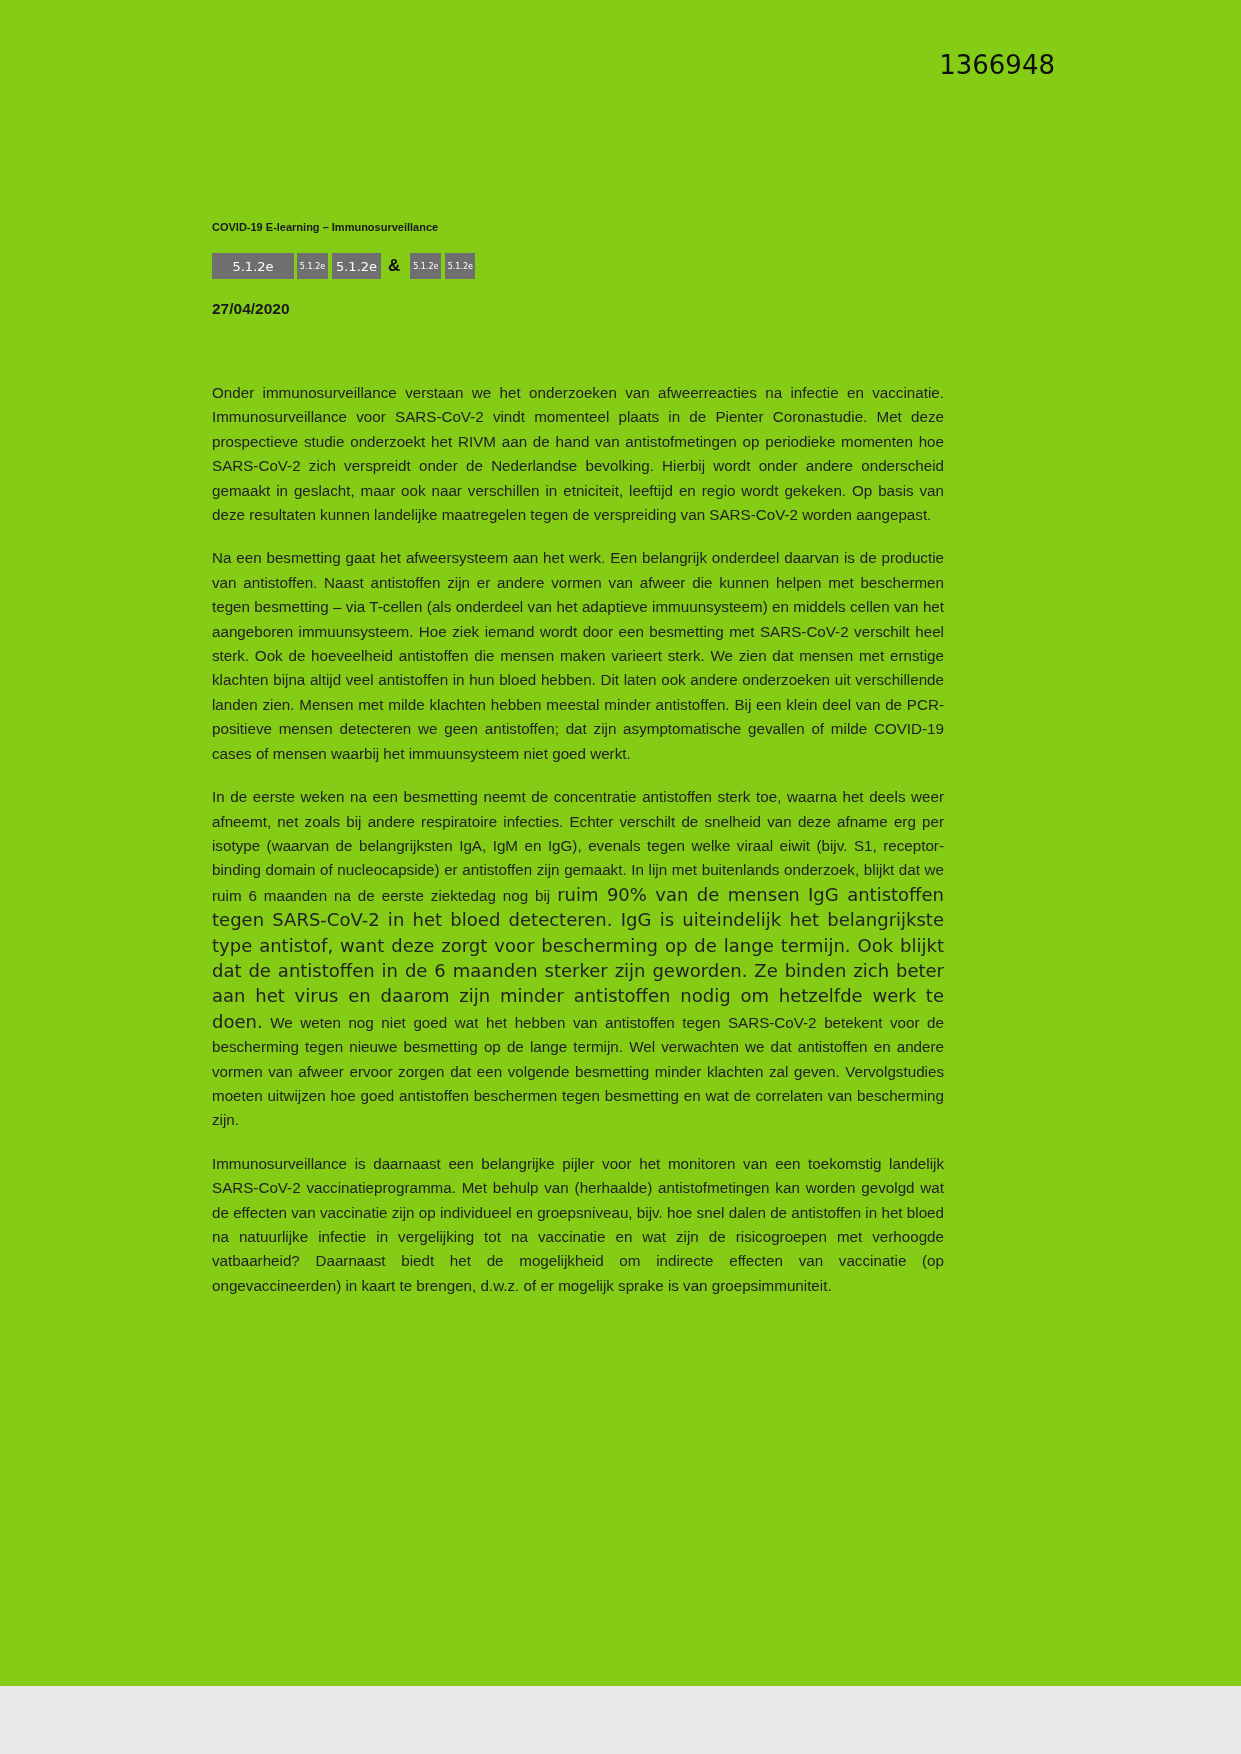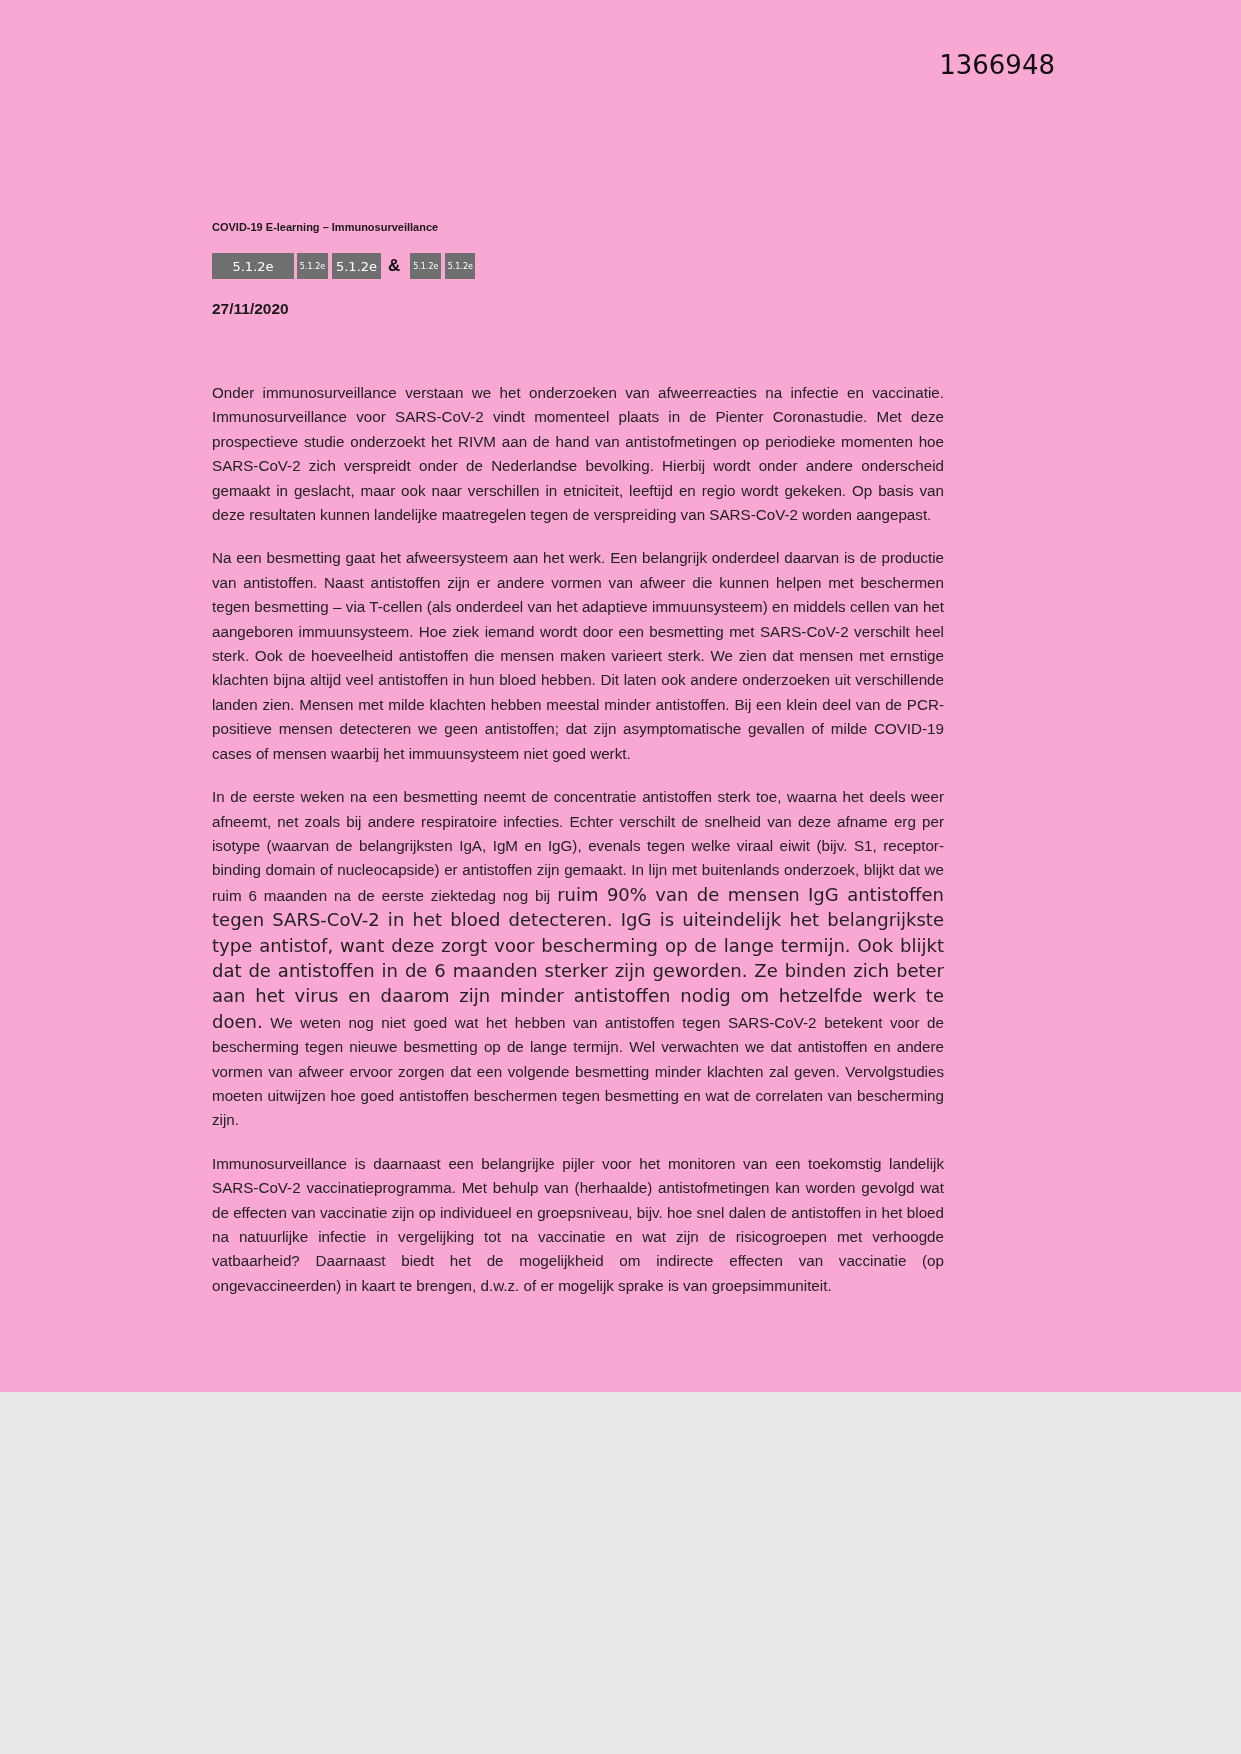--- a/index.html
+++ b/index.html
@@ -1,20 +1,20 @@
 <!DOCTYPE html>
 <html><head>
 <meta charset="utf-8">
 <style>
   html, body { margin: 0; padding: 0; background: #e8e8e8; }
   .page {
     position: relative;
     width: 1241px;
-    height: 1392px;
-    background: #f9a8d4;
+    height: 1686px;
+    background: #84cc16;
     font-family: "Liberation Sans", sans-serif;
     overflow: hidden;
   }
   .page-number {
     position: absolute;
     top: 50px;
     right: 186px;
     font-family: "DejaVu Sans", sans-serif;
     font-size: 26px;
     color: #0f0f0f;
@@ -93,21 +93,21 @@
 
     <div class="redaction-bar">
       <span class="rbox rbox-1">5.1.2e</span>
       <span class="rbox rbox-2">5.1.2e</span>
       <span class="rbox rbox-3">5.1.2e</span>
       <span class="amp">&amp;</span>
       <span class="rbox rbox-4">5.1.2e</span>
       <span class="rbox rbox-5">5.1.2e</span>
     </div>
 
-    <div class="doc-date">27/11/2020</div>
+    <div class="doc-date">27/04/2020</div>
 
     <div class="body-text">
 
       <p>Onder immunosurveillance verstaan we het onderzoeken van afweerreacties na infectie en vaccinatie. Immunosurveillance voor SARS-CoV-2 vindt momenteel plaats in de Pienter Coronastudie. Met deze prospectieve studie onderzoekt het RIVM aan de hand van antistofmetingen op periodieke momenten hoe SARS-CoV-2 zich verspreidt onder de Nederlandse bevolking. Hierbij wordt onder andere onderscheid gemaakt in geslacht, maar ook naar verschillen in etniciteit, leeftijd en regio wordt gekeken. Op basis van deze resultaten kunnen landelijke maatregelen tegen de verspreiding van SARS-CoV-2 worden aangepast.</p>
 
       <p>Na een besmetting gaat het afweersysteem aan het werk. Een belangrijk onderdeel daarvan is de productie van antistoffen. Naast antistoffen zijn er andere vormen van afweer die kunnen helpen met beschermen tegen besmetting – via T-cellen (als onderdeel van het adaptieve immuunsysteem) en middels cellen van het aangeboren immuunsysteem. Hoe ziek iemand wordt door een besmetting met SARS-CoV-2 verschilt heel sterk. Ook de hoeveelheid antistoffen die mensen maken varieert sterk. We zien dat mensen met ernstige klachten bijna altijd veel antistoffen in hun bloed hebben. Dit laten ook andere onderzoeken uit verschillende landen zien. Mensen met milde klachten hebben meestal minder antistoffen. Bij een klein deel van de PCR-positieve mensen detecteren we geen antistoffen; dat zijn asymptomatische gevallen of milde COVID-19 cases of mensen waarbij het immuunsysteem niet goed werkt.</p>
 
       <p><span>In de eerste weken na een besmetting neemt de concentratie antistoffen sterk toe, waarna het deels weer afneemt, net zoals bij andere respiratoire infecties. Echter verschilt de snelheid van deze afname erg per isotype (waarvan de belangrijksten IgA, IgM en IgG), evenals tegen welke viraal eiwit (bijv. S1, receptor-binding domain of nucleocapside) er antistoffen zijn gemaakt. In lijn met buitenlands onderzoek, blijkt dat we ruim 6 maanden na de eerste ziektedag nog bij </span><span class="alt-font">ruim 90% van de mensen IgG antistoffen tegen SARS-CoV-2 in het bloed detecteren. IgG is uiteindelijk het belangrijkste type antistof, want deze zorgt voor bescherming op de lange termijn. Ook blijkt dat de antistoffen in de 6 maanden sterker zijn geworden. Ze binden zich beter aan het virus en daarom zijn minder antistoffen nodig om hetzelfde werk te doen.</span><span> We weten nog niet goed wat het hebben van antistoffen tegen SARS-CoV-2 betekent voor de bescherming tegen nieuwe besmetting op de lange termijn. Wel verwachten we dat antistoffen en andere vormen van afweer ervoor zorgen dat een volgende besmetting minder klachten zal geven. Vervolgstudies moeten uitwijzen hoe goed antistoffen beschermen tegen besmetting en wat de correlaten van bescherming zijn.</span></p>
 
       <p>Immunosurveillance is daarnaast een belangrijke pijler voor het monitoren van een toekomstig landelijk SARS-CoV-2 vaccinatieprogramma. Met behulp van (herhaalde) antistofmetingen kan worden gevolgd wat de effecten van vaccinatie zijn op individueel en groepsniveau, bijv. hoe snel dalen de antistoffen in het bloed na natuurlijke infectie in vergelijking tot na vaccinatie en wat zijn de risicogroepen met verhoogde vatbaarheid? Daarnaast biedt het de mogelijkheid om indirecte effecten van vaccinatie (op ongevaccineerden) in kaart te brengen, d.w.z. of er mogelijk sprake is van groepsimmuniteit.</p>

